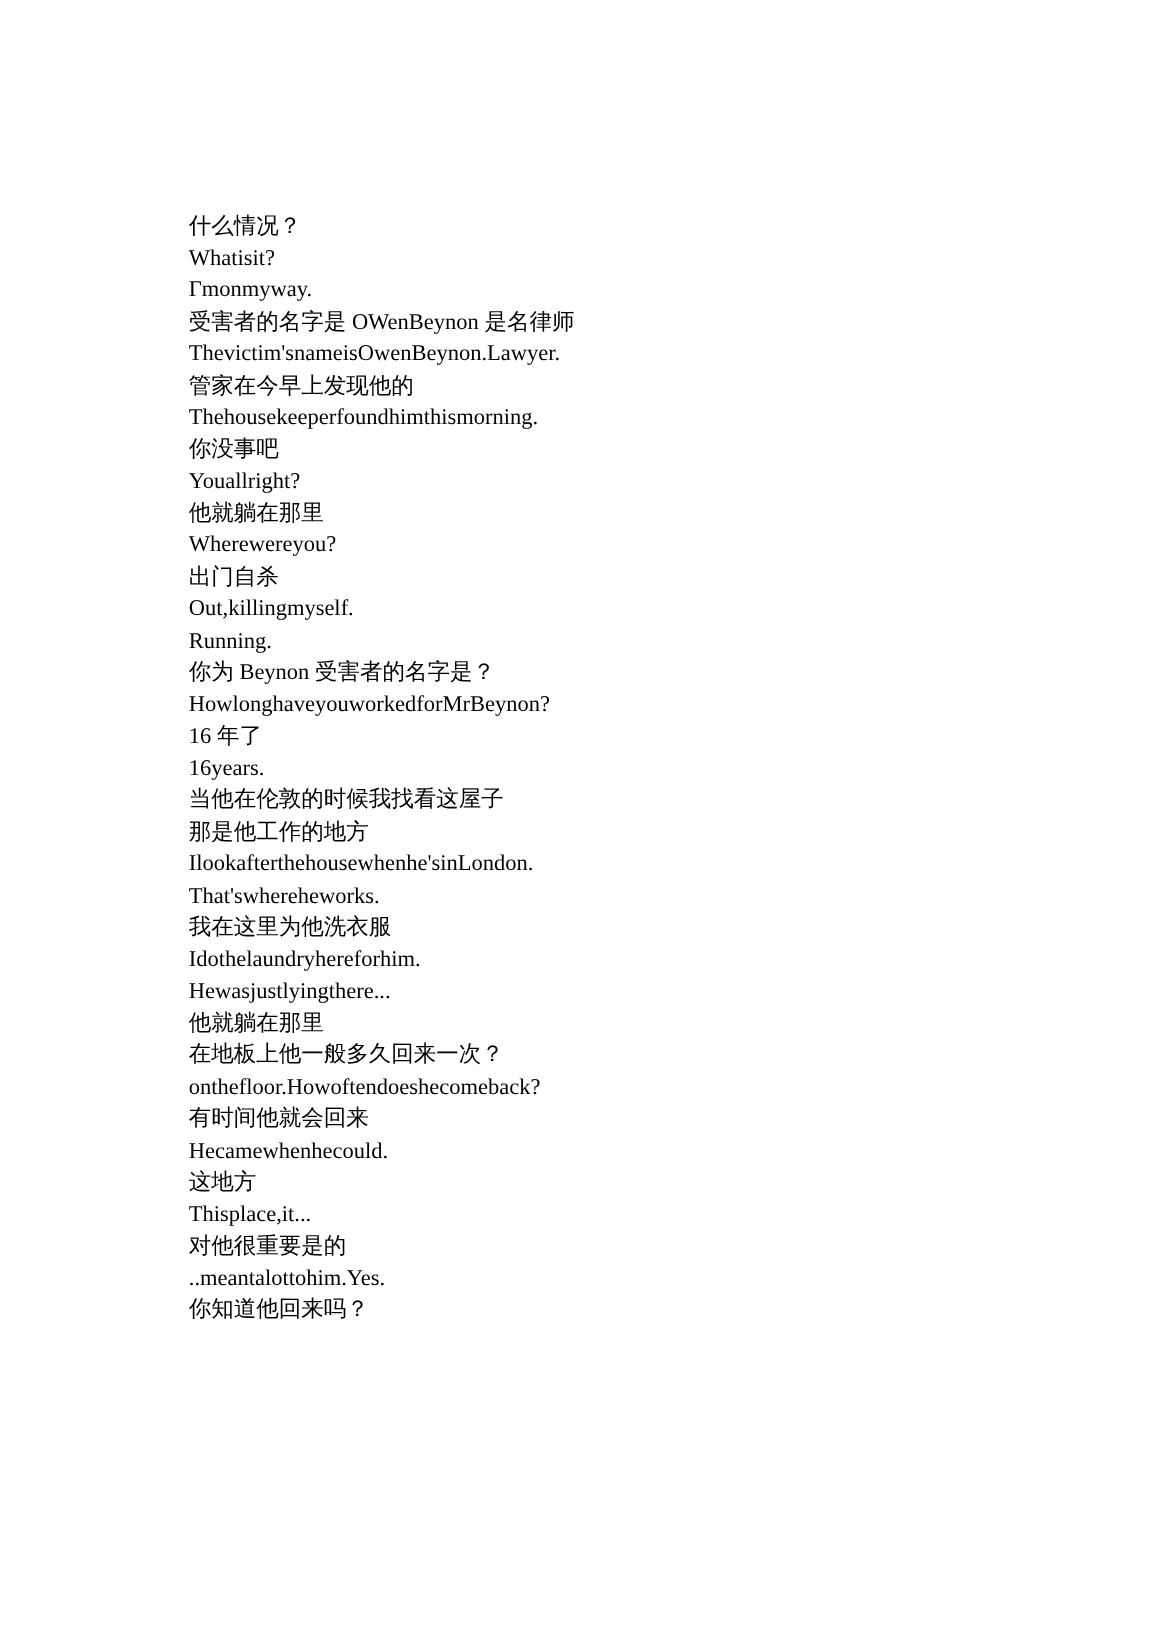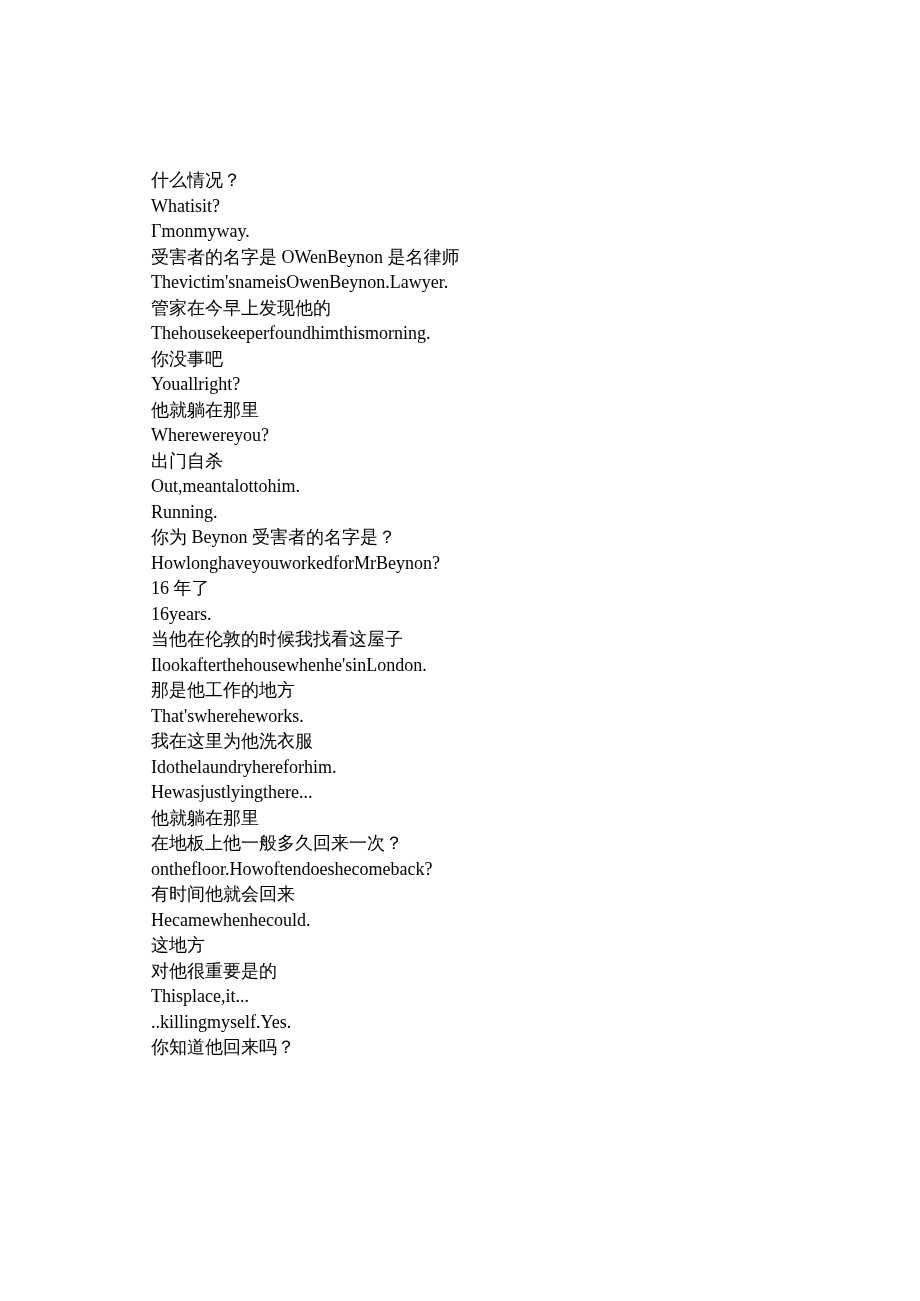--- a/index.html
+++ b/index.html
@@ -33,36 +33,36 @@
   <div class="line">Гmonmyway.</div>
   <div class="line">受害者的名字是 OWenBeynon 是名律师</div>
   <div class="line">Thevictim'snameisOwenBeynon.Lawyer.</div>
   <div class="line">管家在今早上发现他的</div>
   <div class="line">Thehousekeeperfoundhimthismorning.</div>
   <div class="line">你没事吧</div>
   <div class="line">Youallright?</div>
   <div class="line">他就躺在那里</div>
   <div class="line">Wherewereyou?</div>
   <div class="line">出门自杀</div>
-  <div class="line">Out,meantalottohim.</div>
+  <div class="line">Out,killingmyself.</div>
   <div class="line">Running.</div>
   <div class="line">你为 Beynon 受害者的名字是？</div>
   <div class="line">HowlonghaveyouworkedforMrBeynon?</div>
   <div class="line">16 年了</div>
   <div class="line">16years.</div>
   <div class="line">当他在伦敦的时候我找看这屋子</div>
+  <div class="line">那是他工作的地方</div>
   <div class="line">Ilookafterthehousewhenhe'sinLondon.</div>
-  <div class="line">那是他工作的地方</div>
   <div class="line">That'swhereheworks.</div>
   <div class="line">我在这里为他洗衣服</div>
   <div class="line">Idothelaundryhereforhim.</div>
   <div class="line">Hewasjustlyingthere...</div>
   <div class="line">他就躺在那里</div>
   <div class="line">在地板上他一般多久回来一次？</div>
   <div class="line">onthefloor.Howoftendoeshecomeback?</div>
   <div class="line">有时间他就会回来</div>
   <div class="line">Hecamewhenhecould.</div>
   <div class="line">这地方</div>
+  <div class="line">Thisplace,it...</div>
   <div class="line">对他很重要是的</div>
-  <div class="line">Thisplace,it...</div>
-  <div class="line">..killingmyself.Yes.</div>
+  <div class="line">..meantalottohim.Yes.</div>
   <div class="line">你知道他回来吗？</div>
 </div>
 
 </body></html>

